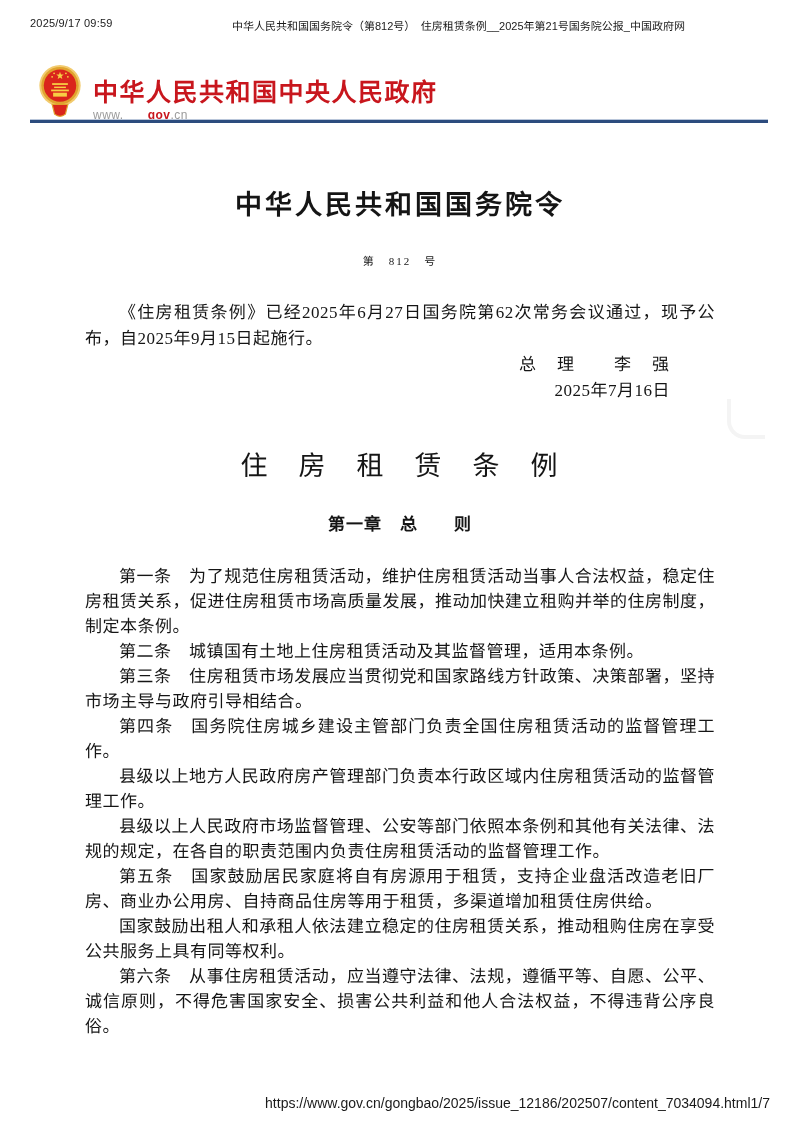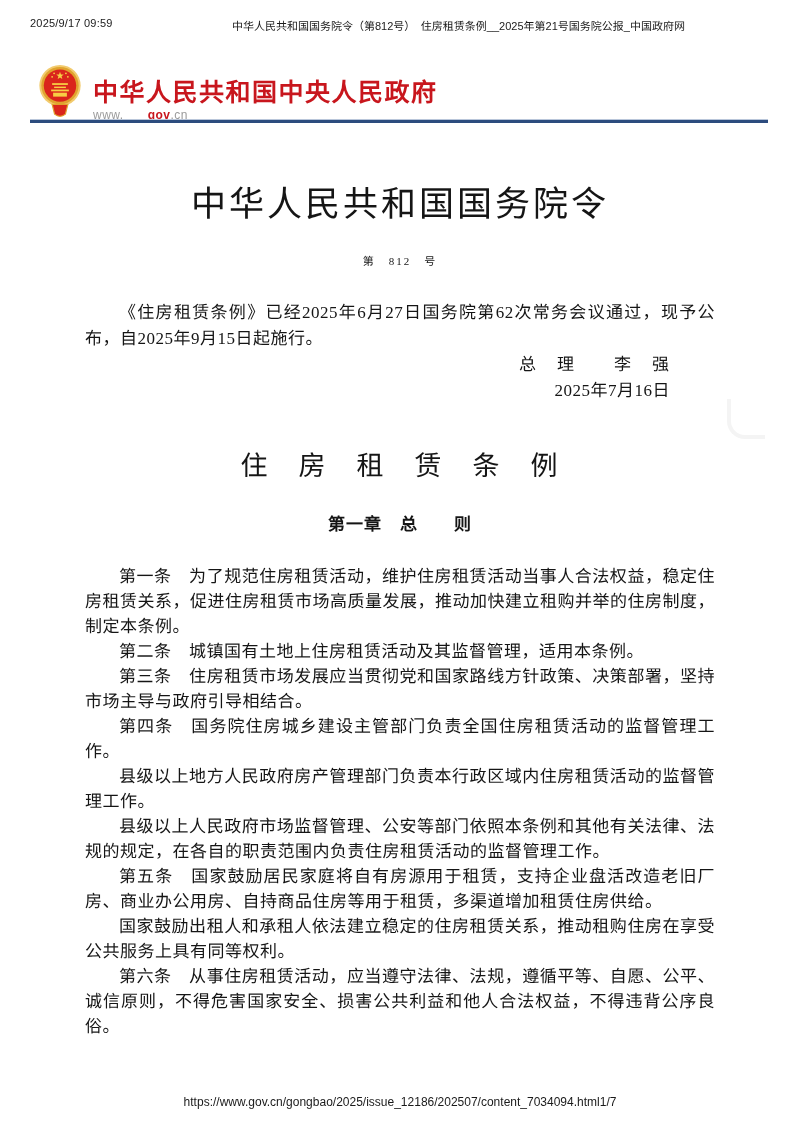--- a/index.html
+++ b/index.html
@@ -44,21 +44,21 @@
   }
 
   
   .content{
     position:absolute;left:85px;right:85px;top:124px;
     font-family:"Liberation Serif","DejaVu Serif",serif;
     color:#151515;
   }
   .order-title{
     margin:64px 0 16px 0;text-align:center;
-    font-size:35px;font-weight:400;letter-spacing:3px;line-height:34px;
+    font-size:27px;font-weight:700;letter-spacing:3px;line-height:34px;
   }
   .order-no{
     margin-top:29px;text-align:center;
     font-size:11px;letter-spacing:2px;line-height:20px;
   }
   .promulgation{
     margin:29px 0 0 0;
     font-size:17px;line-height:26px;letter-spacing:0.5px;
     text-indent:2em;text-align:justify;
   }
@@ -88,22 +88,22 @@
   
   .ghost-arc{
     position:absolute;left:727px;top:399px;width:34px;height:36px;
     border-left:4px solid #f4f4f4;border-bottom:4px solid #f4f4f4;
     border-bottom-left-radius:18px;
   }
 
   
   .print-footer{
     position:absolute;left:30px;right:30px;top:1095px;
-    display:flex;justify-content:center;align-items:baseline;
-    font-size:12px;color:#1a1a1a;
+    display:flex;justify-content:flex-end;align-items:baseline;
+    font-size:14px;color:#1a1a1a;
   }
 </style>
 </head>
 <body>
 
 <div class="page">
 
   <span class="print-timestamp">2025/9/17 09:59</span>
   <span class="print-title">中华人民共和国国务院令（第812号）　住房租赁条例__2025年第21号国务院公报_中国政府网</span>
 

